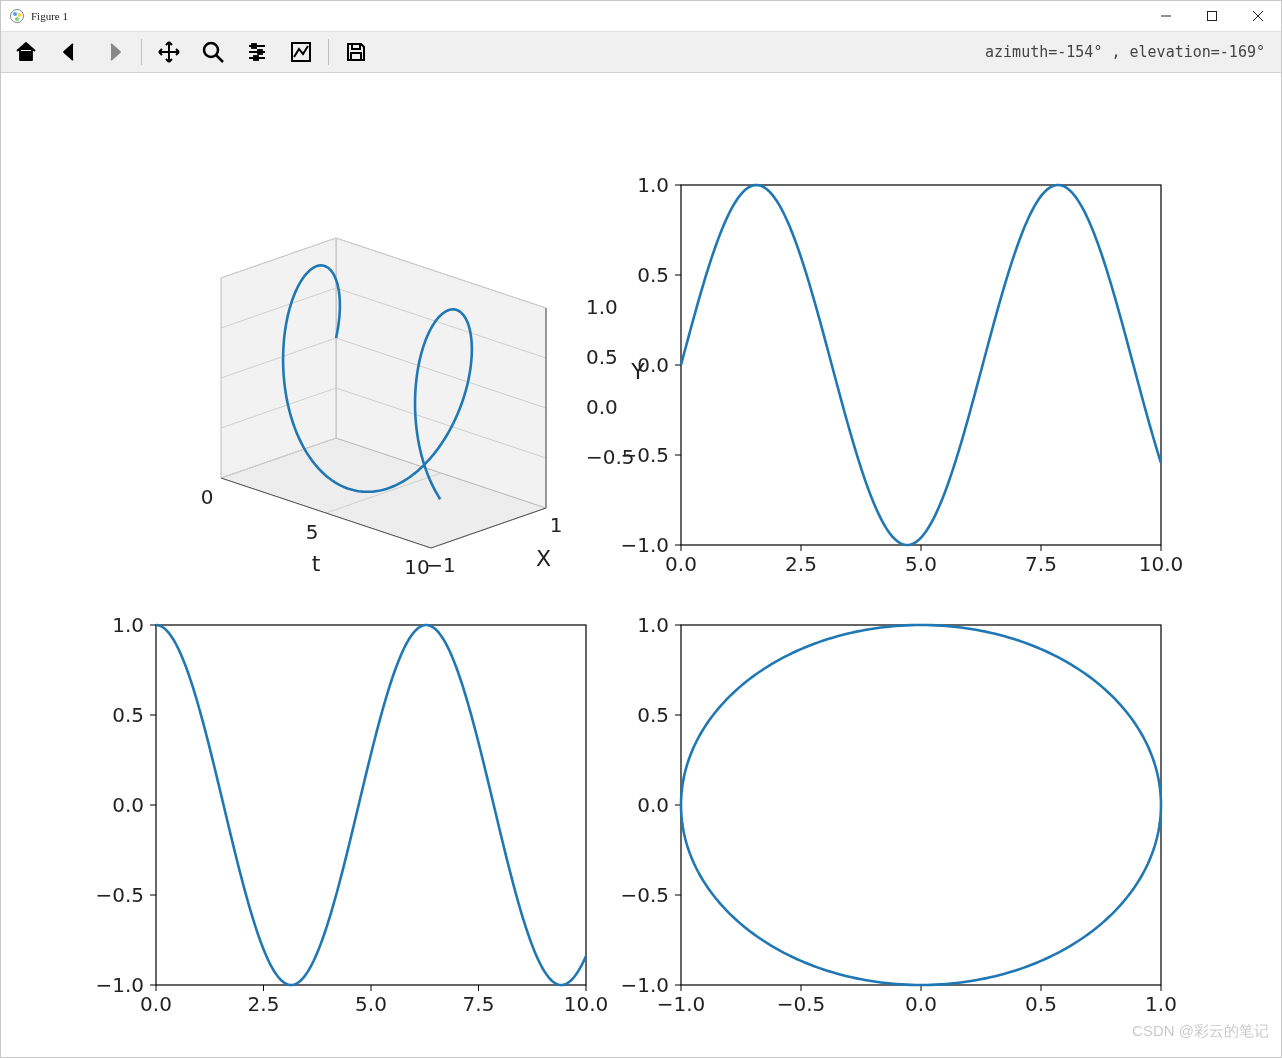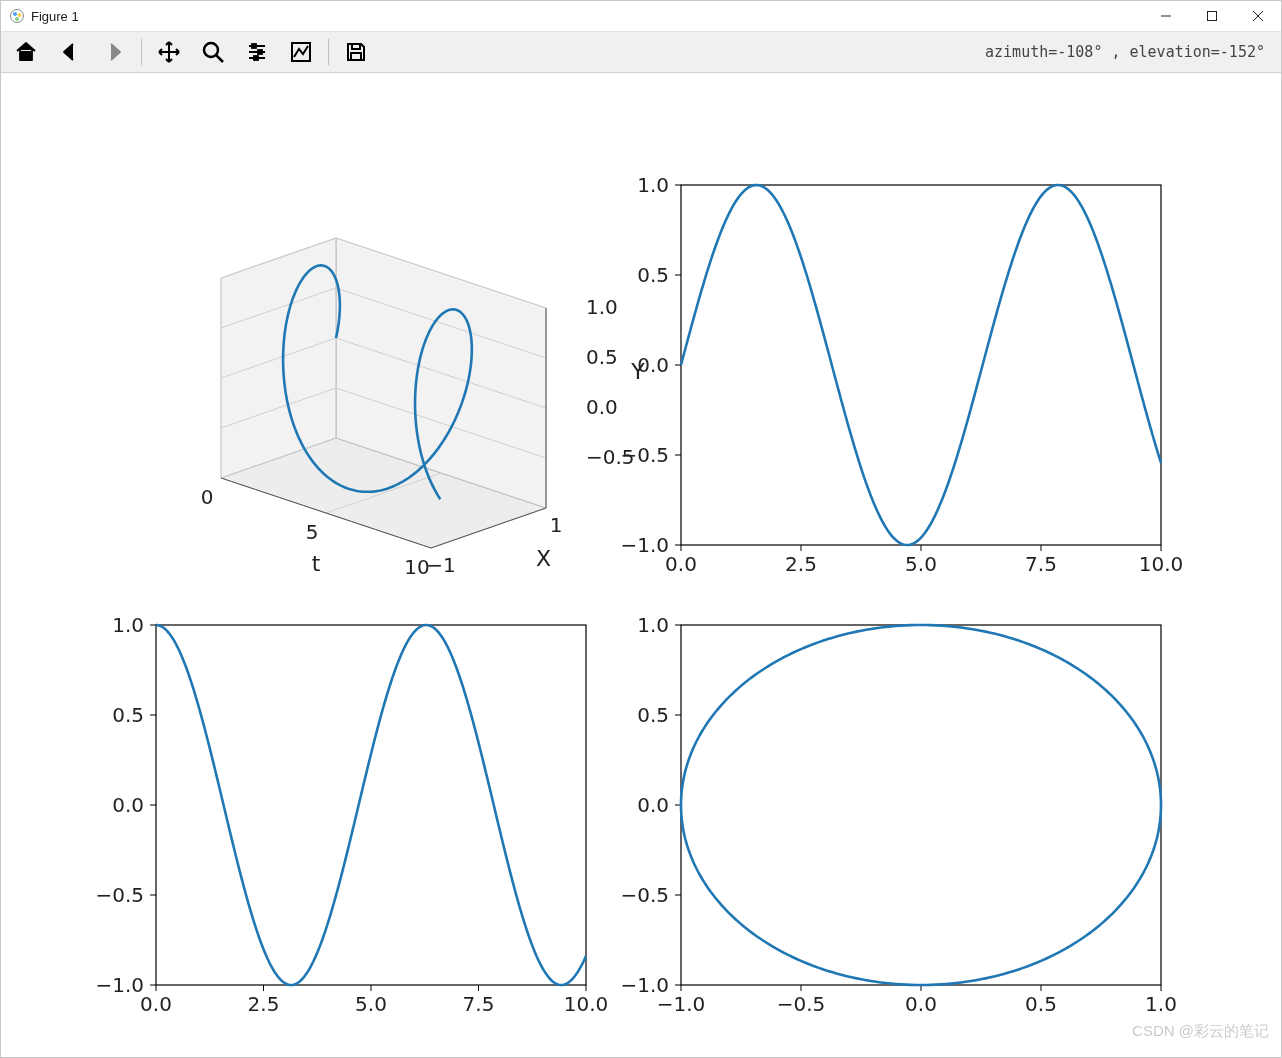--- a/index.html
+++ b/index.html
@@ -17,22 +17,23 @@
     display: flex;
     flex-direction: column;
     background: #fff;
   }
   
   .titlebar {
     height: 30px;
     display: flex;
     align-items: center;
     border-bottom: 1px solid #e0e0e0;
-    font-size: 13px;
+    font-size: 11px;
     color: #222;
+    font-family: Liberation Serif, serif;
   }
   .titlebar .appicon {
     width: 16px;
     height: 16px;
     margin: 0 6px 0 8px;
     display: inline-block;
   }
   .titlebar .title-text {
     flex: 0 0 auto;
   }
@@ -181,21 +182,21 @@
         </svg>
       </div>
     <div class="tsep"></div>
     <div class="tbtn">
         <svg width="24" height="24" viewBox="0 0 24 24">
           <path d="M4 4 H17 L20 7 V20 H4 Z" stroke="#000" stroke-width="2"></path>
           <rect x="8" y="4" width="8" height="5" stroke="#000" stroke-width="2"></rect>
           <rect x="7" y="13" width="10" height="7" stroke="#000" stroke-width="2"></rect>
         </svg>
       </div>
-    <span class="right-status">azimuth=-108° , elevation=-152°</span>
+    <span class="right-status">azimuth=-154° , elevation=-169°</span>
   </div>
 
   <div class="figure">
     <svg id="figsvg" viewBox="0 0 1280 984" preserveAspectRatio="none">
         <g>
           <rect x="680" y="112" width="480" height="360" fill="none" stroke="#000" stroke-width="1.2"></rect>
           <line x1="680" y1="472" x2="680" y2="478" stroke="#000"></line>
           <text x="680" y="498" text-anchor="middle" font-size="20" font-family="DejaVu Sans, Arial, sans-serif" fill="#222">0.0</text>
           <line x1="800" y1="472" x2="800" y2="478" stroke="#000"></line>
           <text x="800" y="498" text-anchor="middle" font-size="20" font-family="DejaVu Sans, Arial, sans-serif" fill="#222">2.5</text>

